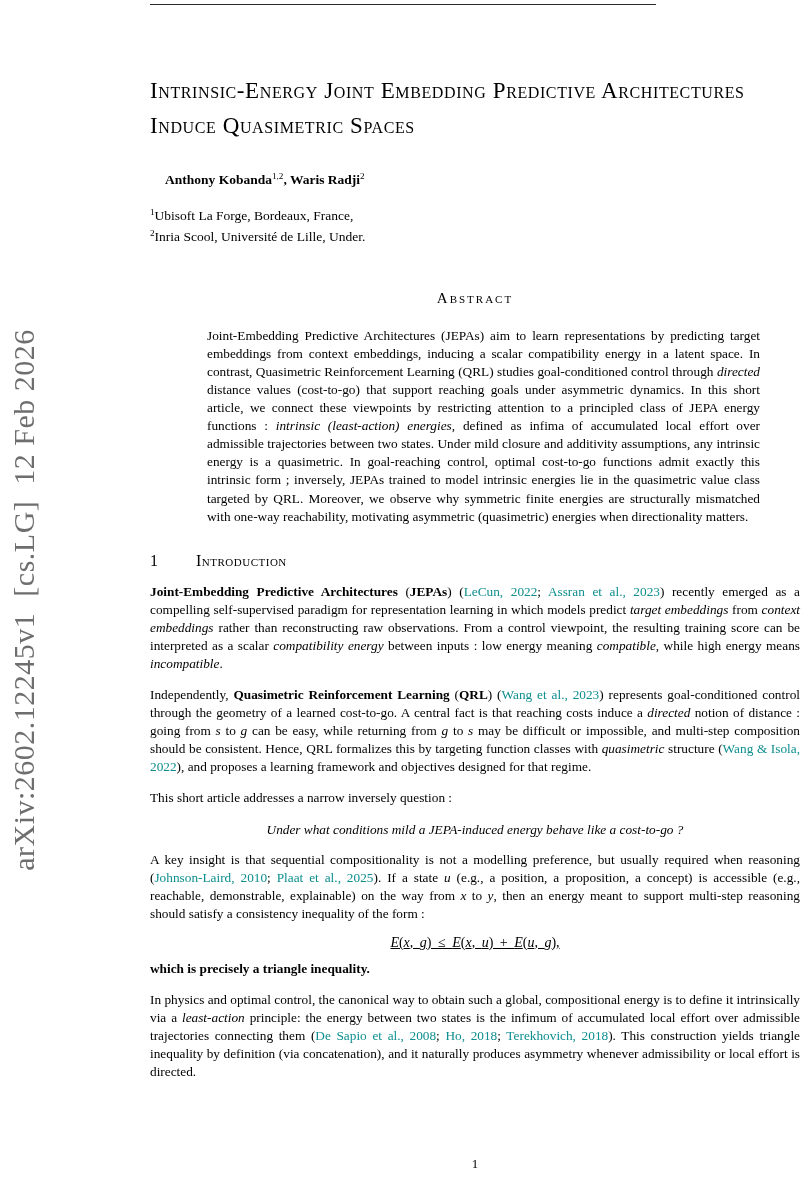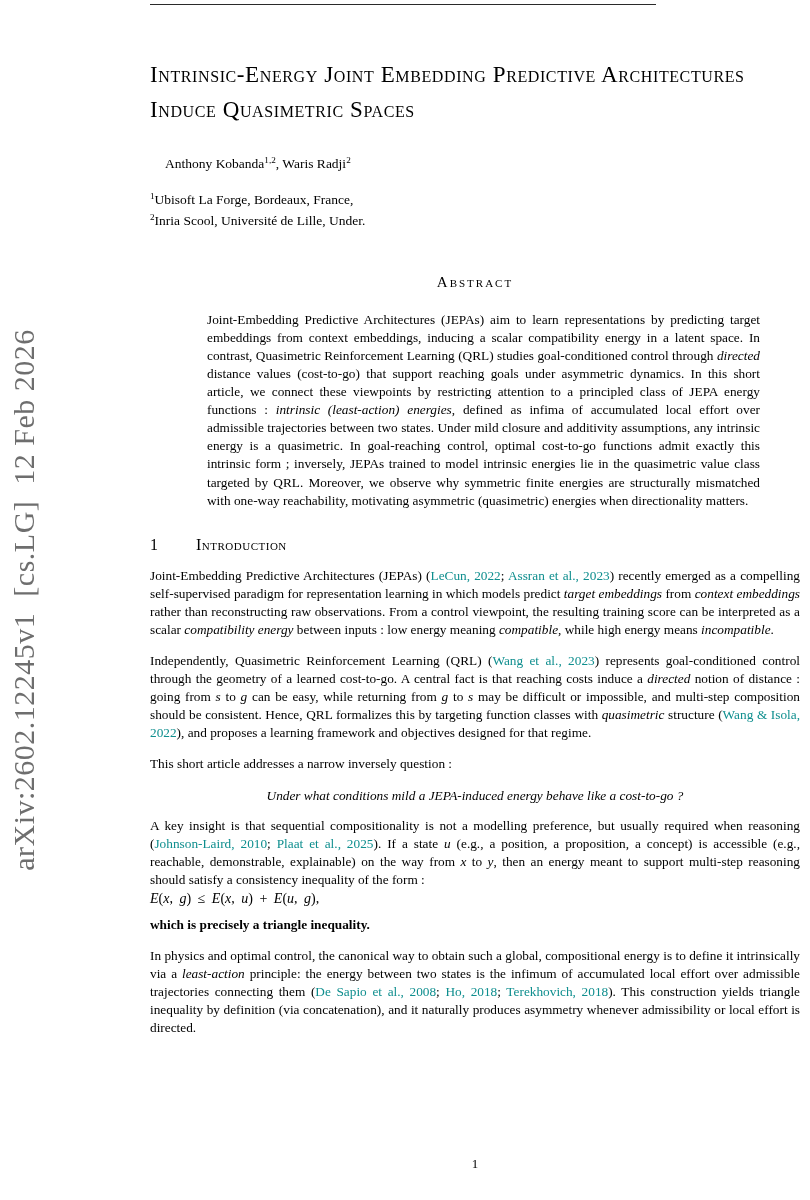--- a/index.html
+++ b/index.html
@@ -16,21 +16,21 @@
 
   .arxiv-banner {
     position: absolute; left: 24px; top: 600px;
     transform: translate(-50%, -50%) rotate(-90deg);
     white-space: pre;
     font-size: 30px;
     letter-spacing: 0.5px;
     color: var(--banner, #6e6e6e);
   }
 
-  .content { position: absolute; left: 150px; top: 0; width: 650px; }
+  .content { position: absolute; left: 150px; top: 16px; width: 650px; }
 
   .title {
     margin: 58px 0 0 0;
     font-size: 23px; font-weight: 400;
     font-variant: small-caps;
     letter-spacing: 0.6px;
     line-height: 1.52;
   }
 
   .authors { margin-top: 26px; padding-left: 15px; font-size: 13.5px; line-height: 1.5; }
@@ -55,24 +55,24 @@
   .section-head {
     margin: 26px 0 0 0;
     font-size: 16px; font-weight: 400;
     font-variant: small-caps;
     letter-spacing: 0.5px;
   }
   .section-head .num { display: inline-block; width: 46px; }
 
   p.body { margin: 13px 0 0 0; font-size: 13.3px; line-height: 1.355; text-align: justify; }
   .question { margin: 15px 0 0 0; text-align: center; font-size: 13.3px; }
-  .equation { margin: 2px 0 0 0; font-size: 14px; word-spacing: 3px; }
+  .equation { margin: 12px 0 0 0; text-align: center; font-size: 14px; word-spacing: 3px; text-decoration: underline; }
   .after-eq { margin: 9px 0 0 0; font-size: 13.3px; line-height: 1.355; text-align: justify; font-weight: bold; }
 
-  .rt-b { font-weight: normal; }
+  .rt-b { font-weight: bold; }
   .rt-i { font-style: italic; }
   .rt-link { color: var(--citation, #0e8e8e); }
   .rt-sup { font-size: 0.68em; vertical-align: super; line-height: 0; }
 
   .page-number { position: absolute; top: 1156px; left: 150px; width: 650px; text-align: center; font-size: 13px; }
 </style>
 </head>
 <body>
 
 <div class="page">

